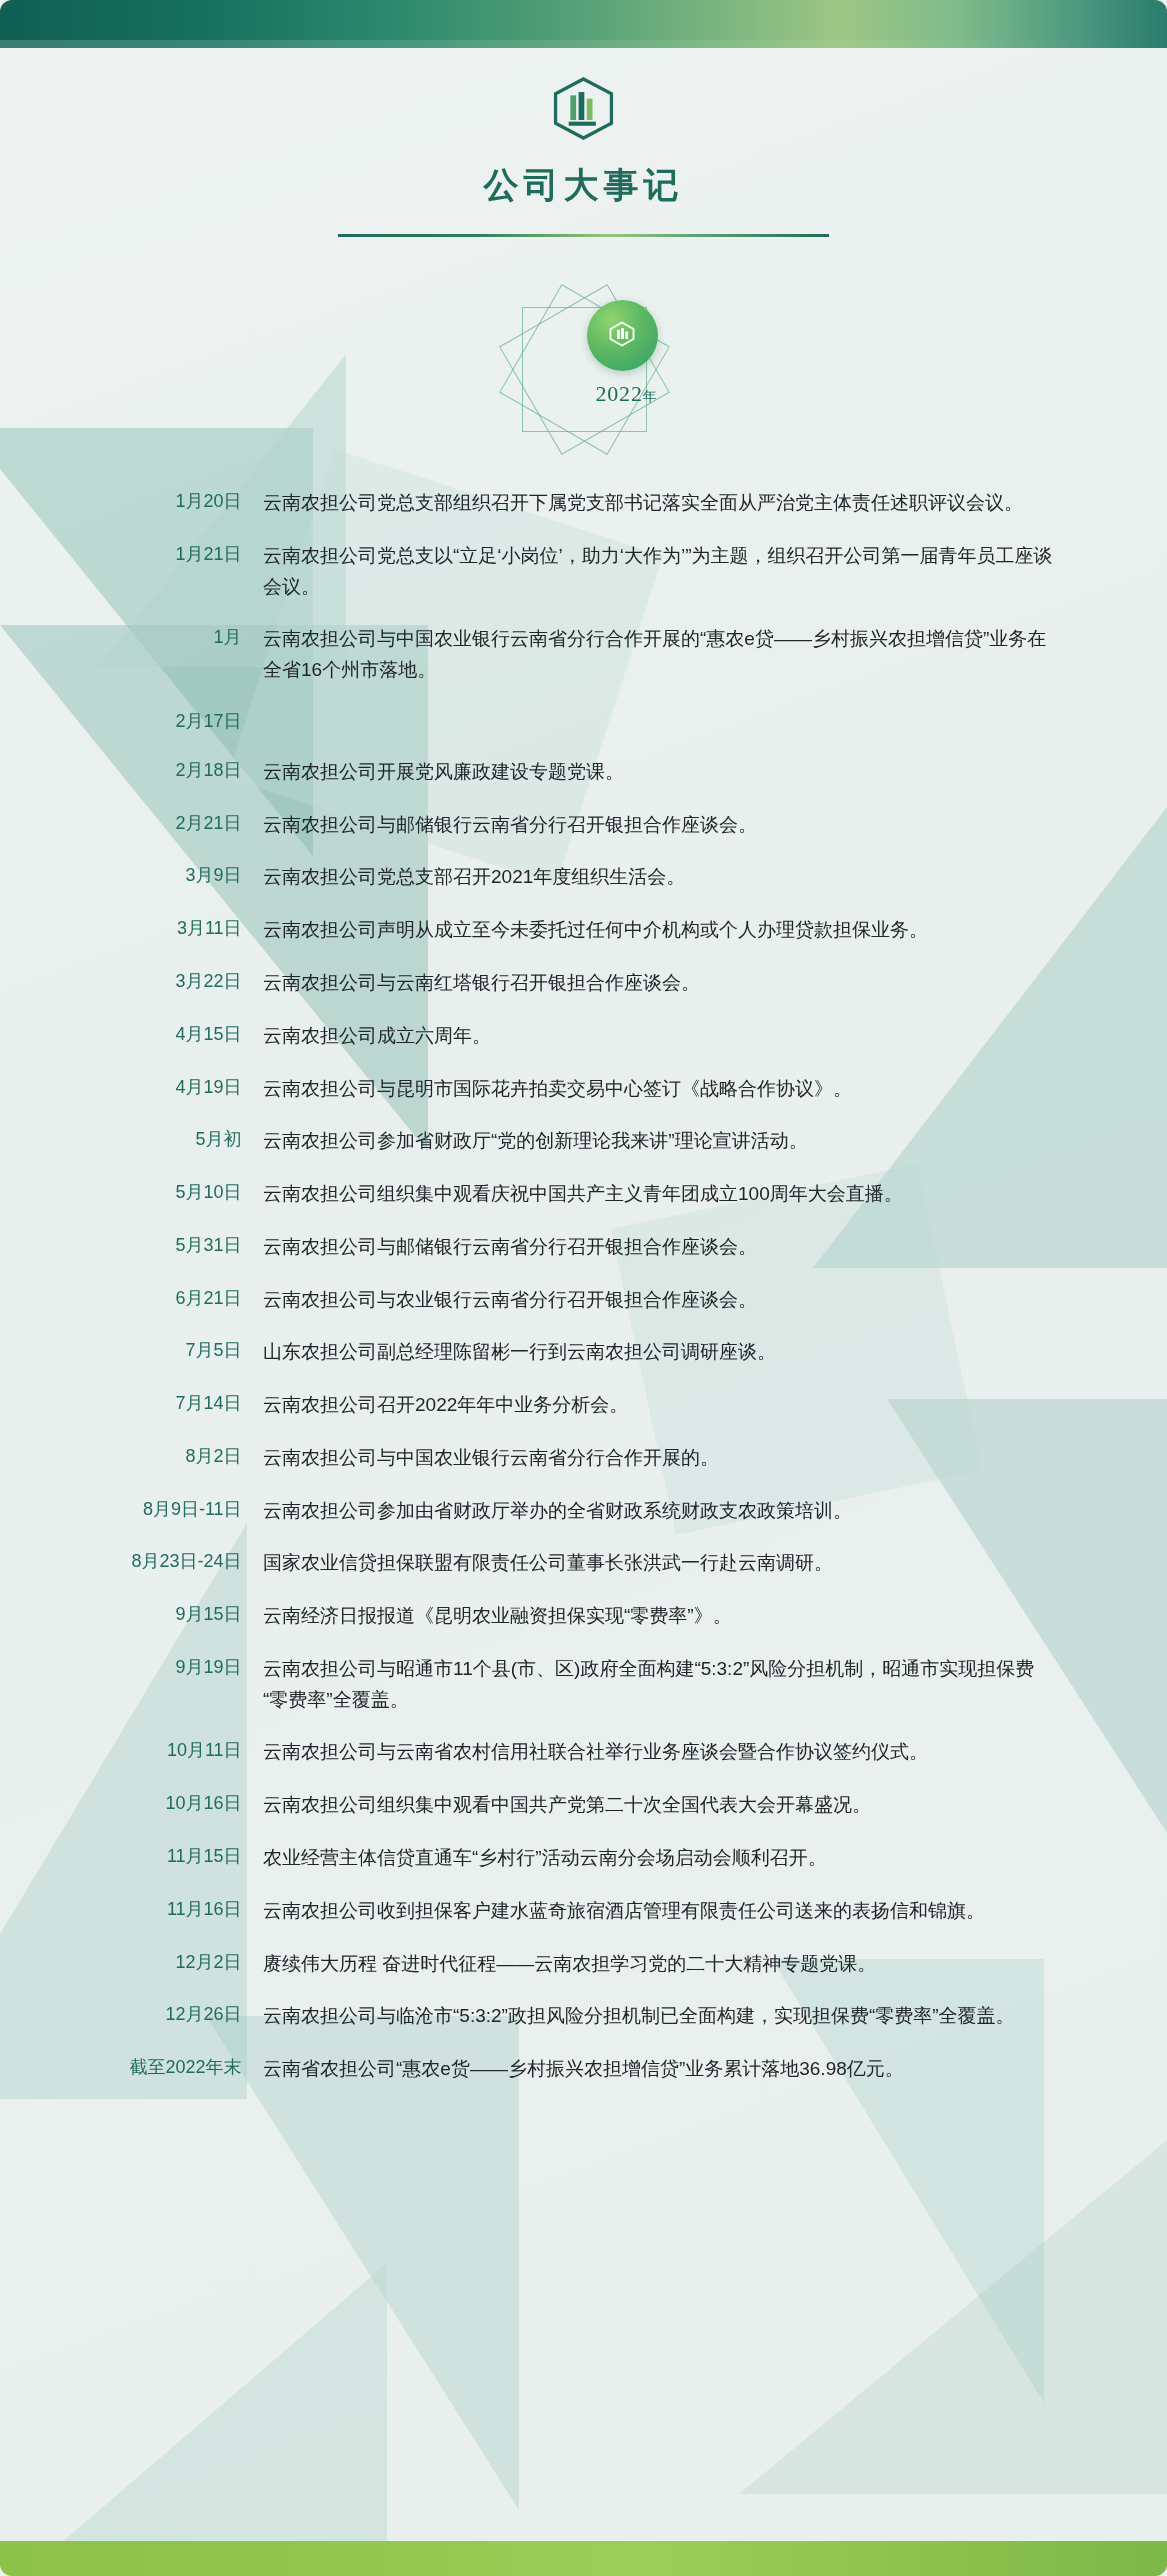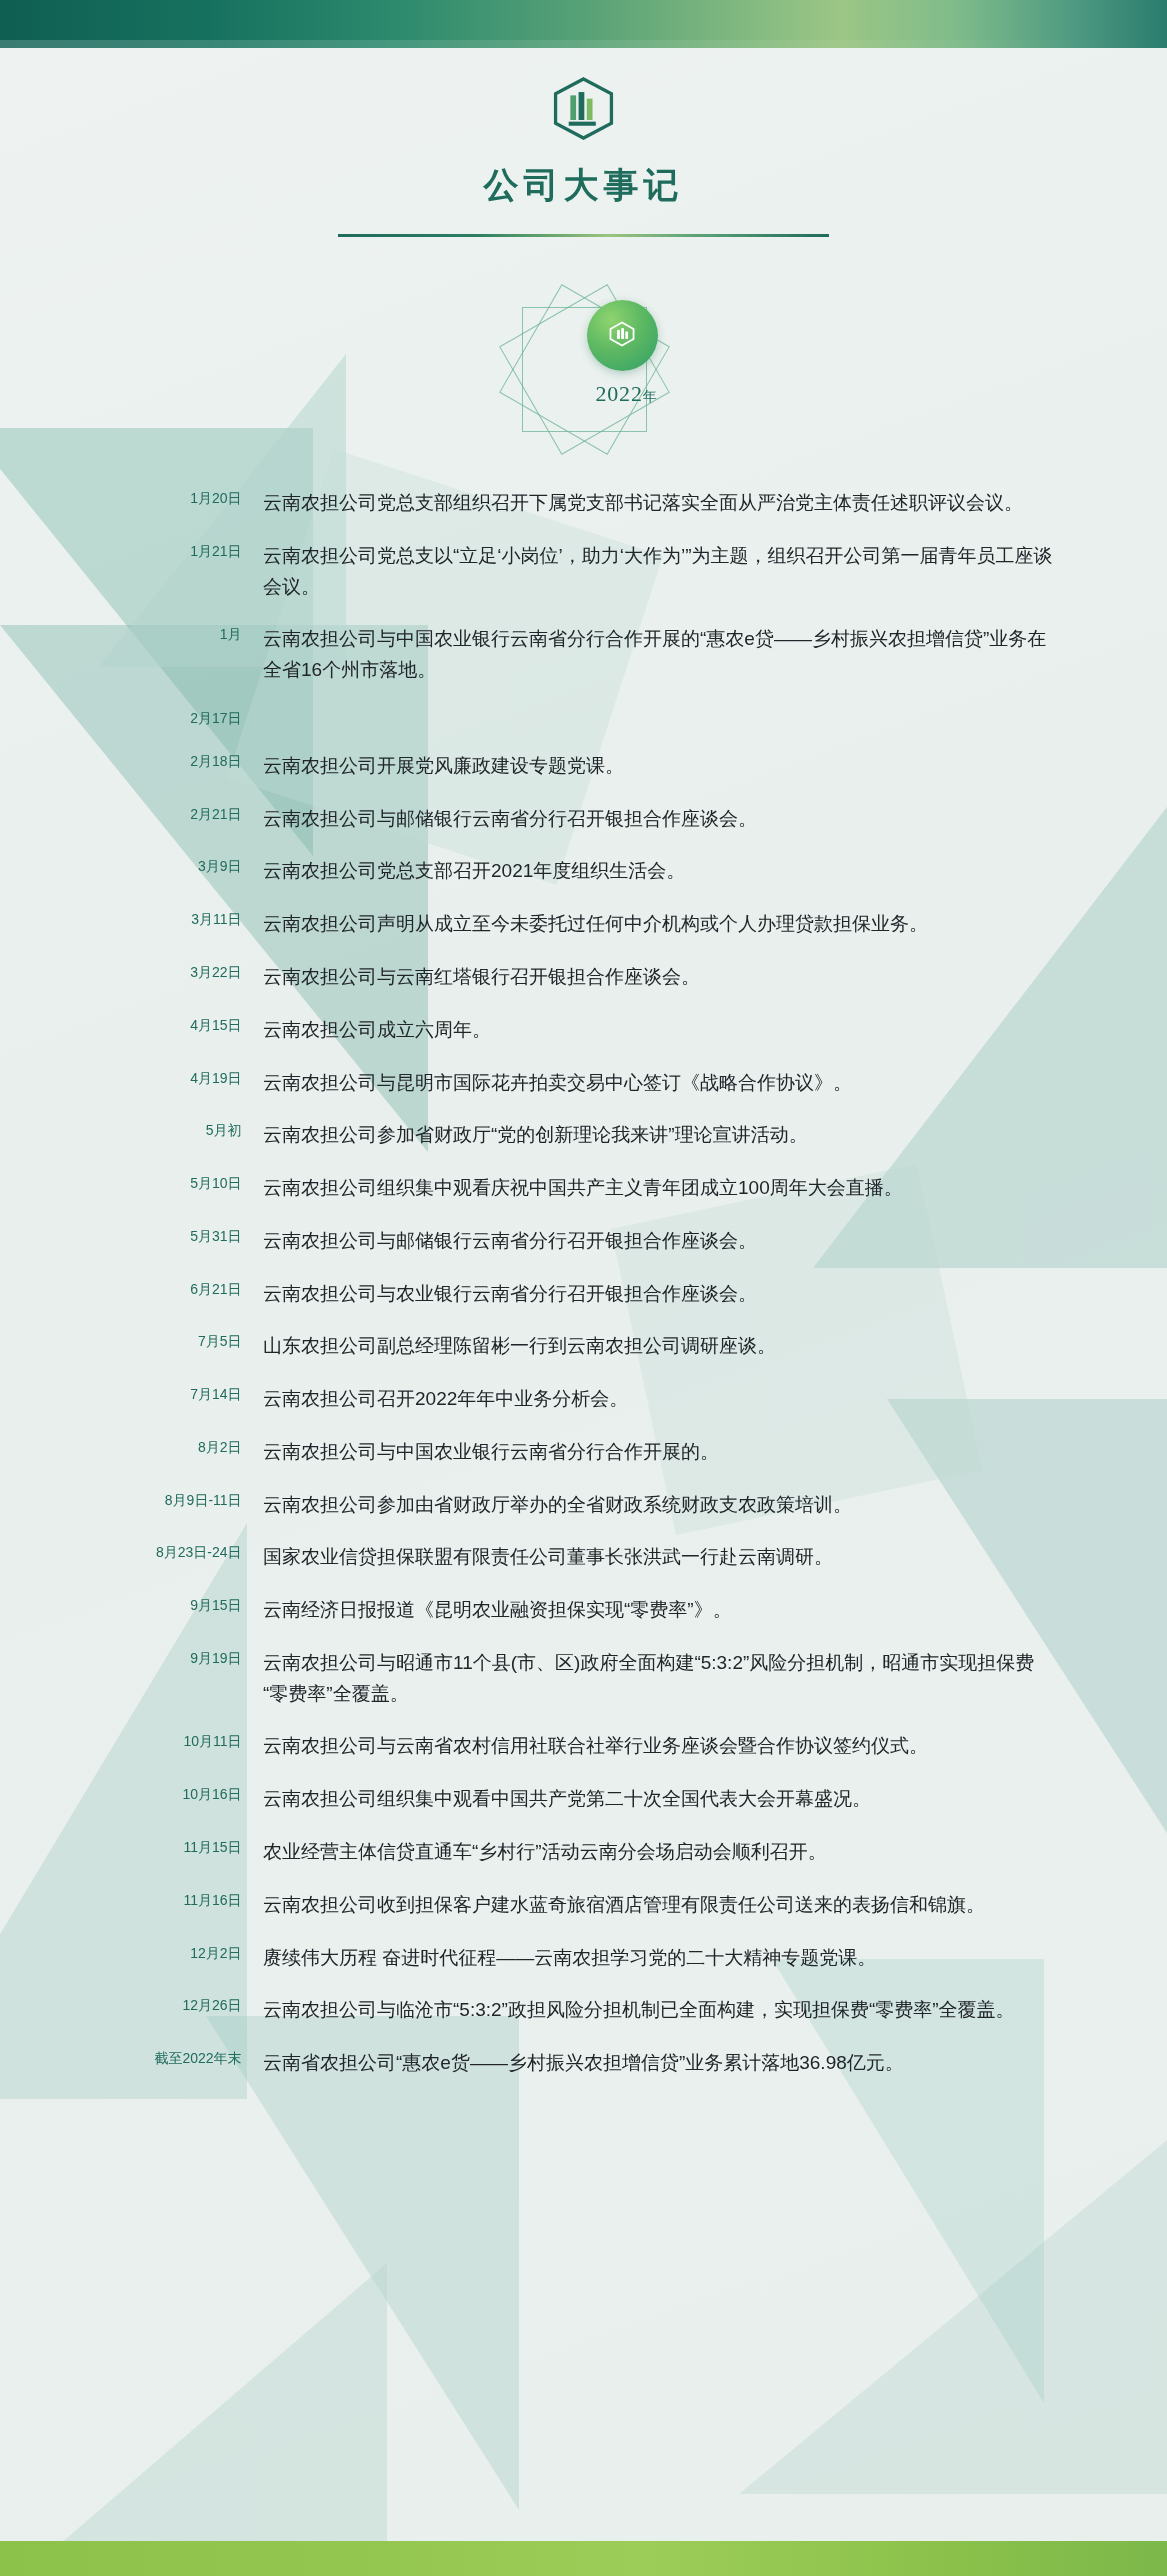--- a/index.html
+++ b/index.html
@@ -15,20 +15,21 @@
     overflow-x: hidden;
   }
 
   .page {
     position: relative;
     width: 1167px;
     min-height: 2576px;
     background:
       linear-gradient(160deg, #eef3f1 0%, #e8efec 40%, #eaf0ee 70%, #e9efec 100%);
     overflow: hidden;
+    border-radius: 12px;
   }
 
   
   .bg-layer {
     position: absolute;
     inset: 0;
     overflow: hidden;
     pointer-events: none;
   }
   .shape {
@@ -222,21 +223,21 @@
     display: flex;
     align-items: flex-start;
     margin-bottom: 22px;
   }
   .tl-date {
     width: 169px;
     min-width: 169px;
     text-align: right;
     padding-right: 21.4px;
     box-sizing: border-box;
-    font-size: 14px;
+    font-size: 18px;
     color: #1f6b5c;
     line-height: 1.5;
     white-space: nowrap;
   }
   .tl-text {
     flex: 1;
     font-size: 19px;
     color: #20252a;
     line-height: 1.62;
     padding-right: 16.5px;

